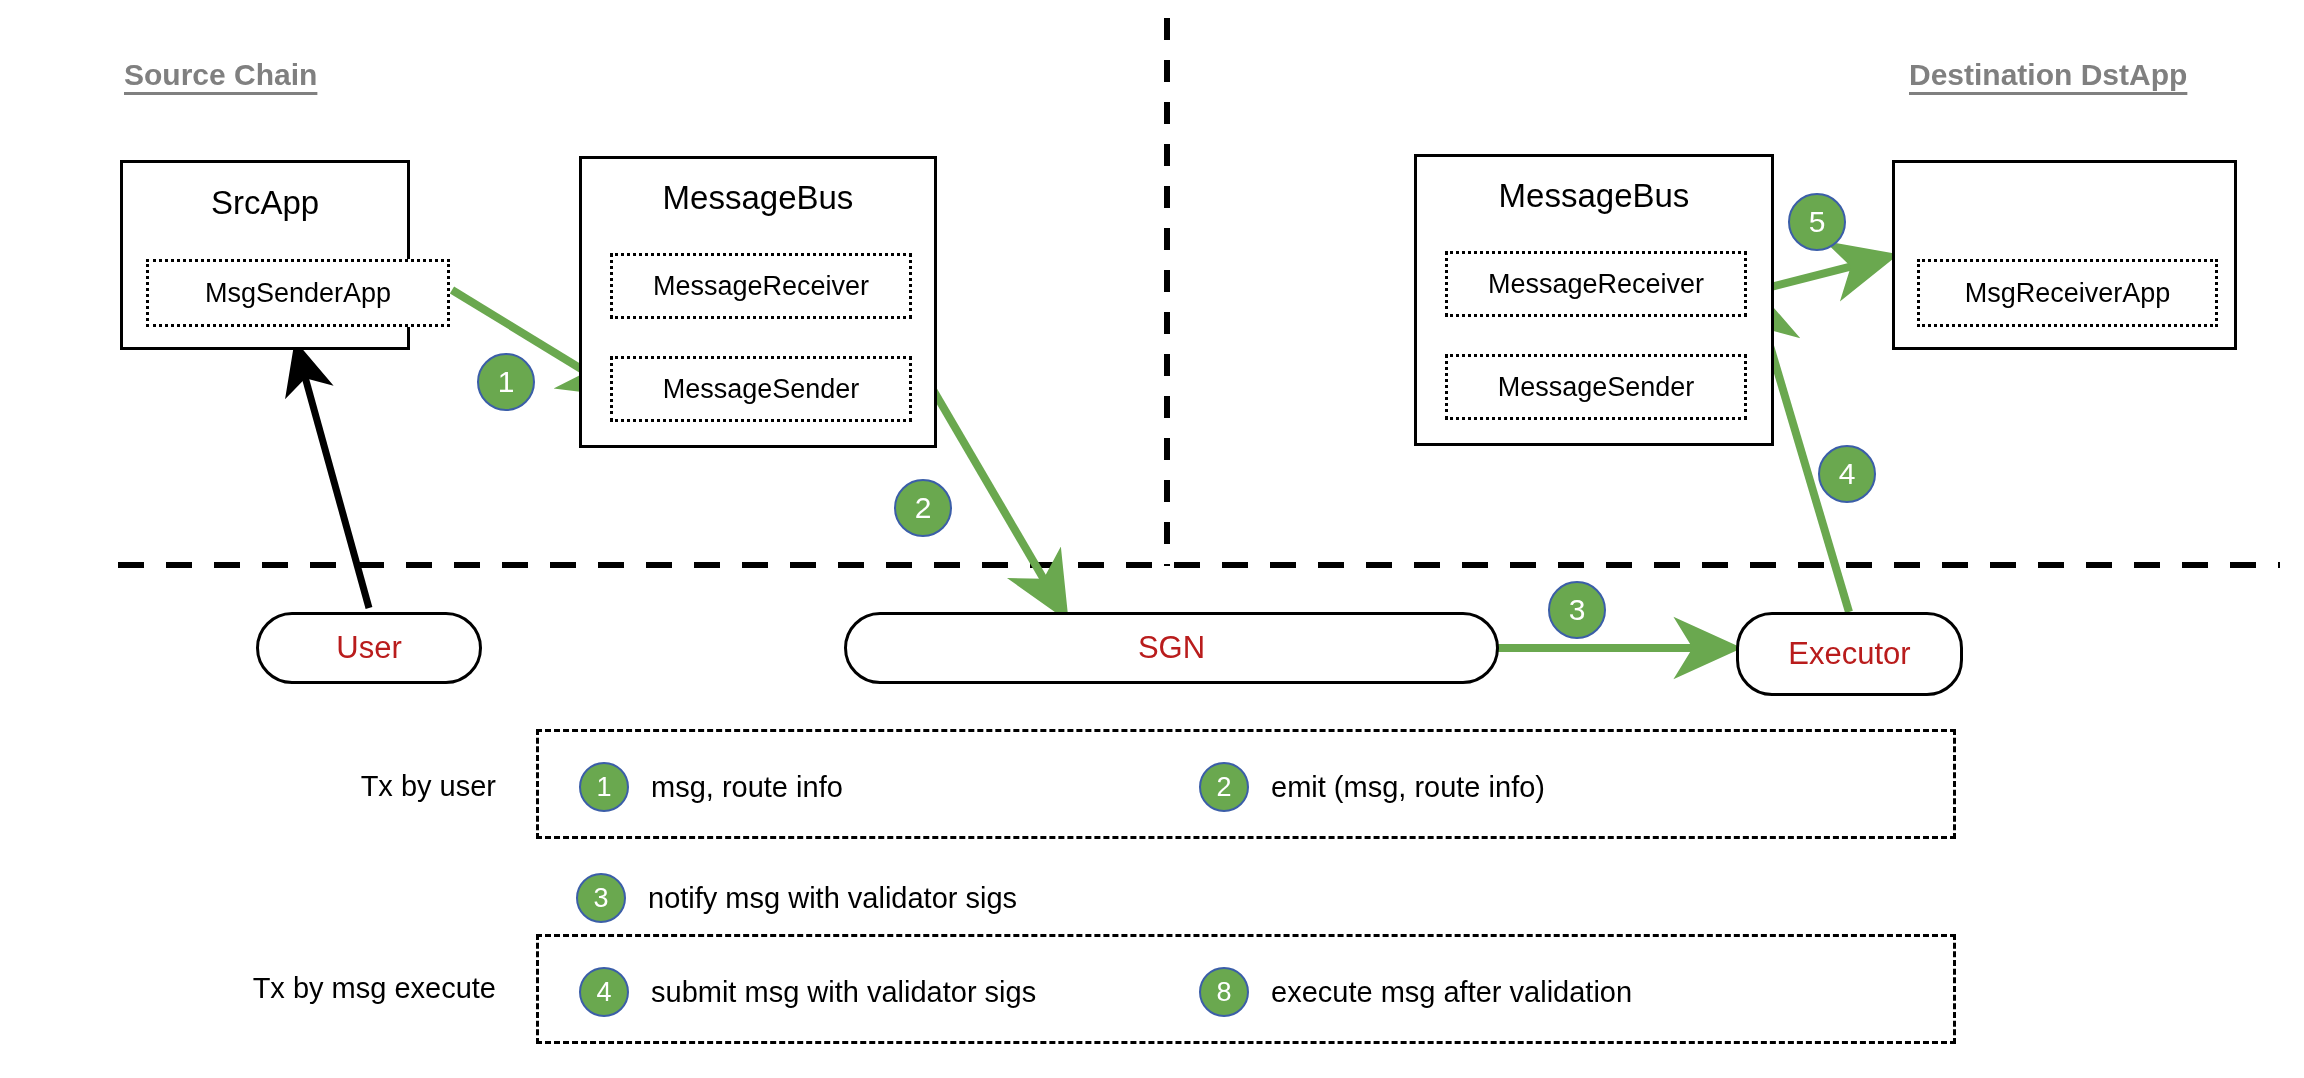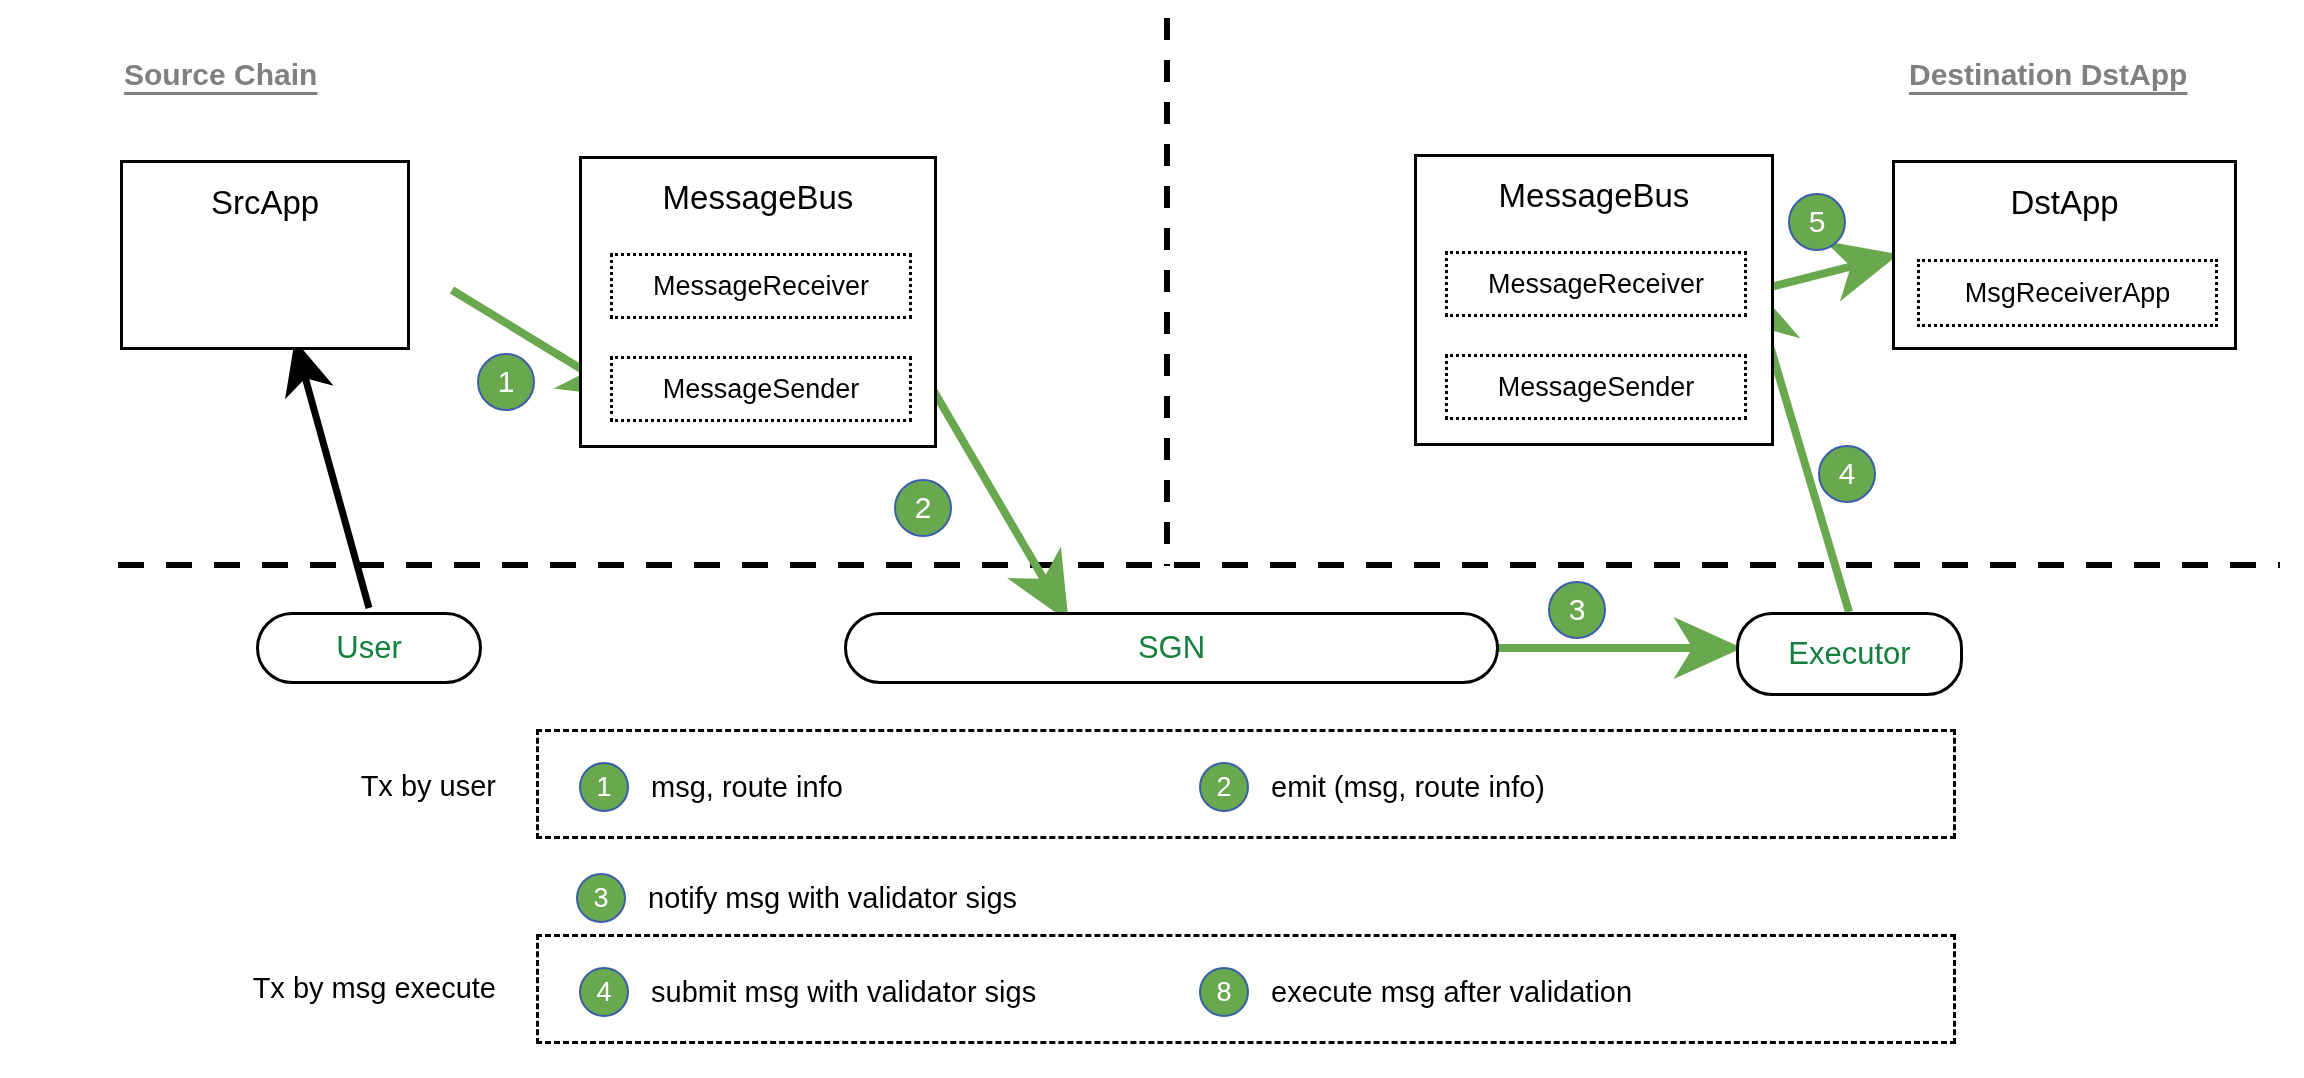--- a/index.html
+++ b/index.html
@@ -10,21 +10,21 @@
 
   .chain-title{position:absolute;font-weight:bold;font-size:30px;color:#808080;
       text-decoration:underline;text-underline-offset:7px;white-space:nowrap;}
 
   .solid-box{position:absolute;border:3px solid #000;background:#fff;box-sizing:border-box;}
   .box-title{position:absolute;left:0;width:100%;text-align:center;font-size:33px;color:#000;}
   .dotted-box{position:absolute;border:3px dotted #000;background:#fff;box-sizing:border-box;
       display:flex;align-items:center;justify-content:center;font-size:27px;color:#000;}
 
   .pill{position:absolute;border:3px solid #000;background:#fff;box-sizing:border-box;
-      display:flex;align-items:center;justify-content:center;font-size:31px;color:#15803d;}
+      display:flex;align-items:center;justify-content:center;font-size:31px;color:#b91c1c;}
 
   .badge{position:absolute;width:58px;height:58px;border-radius:50%;
       background:#6aa84f;border:2px solid #3b5ea8;box-sizing:border-box;
       display:flex;align-items:center;justify-content:center;
       color:#ffffff;font-size:30px;line-height:1;}
 
   .legend-box{position:absolute;box-sizing:border-box;
       border:3px dashed #000;}
   .legend-label{position:absolute;font-size:29px;color:#000;white-space:nowrap;text-align:right;}
   .legend-item{position:absolute;display:flex;align-items:center;}
@@ -63,36 +63,36 @@
     <line x1="1813" y1="612" x2="1718" y2="292" stroke="#6aa84f" stroke-width="8" marker-end="url(#greenArrow)"></line>
 
     <line x1="1711" y1="293" x2="1852" y2="257" stroke="#6aa84f" stroke-width="8" marker-end="url(#greenArrow)"></line>
   </svg>
 
   <div class="chain-title" style="left:88px;top:58px;">Source Chain</div>
   <div class="chain-title" style="left:1873px;top:58px;">Destination DstApp</div>
 
   <div class="solid-box" style="left:84px;top:160px;width:290px;height:190px;">
     <div class="box-title" style="top:21px;">SrcApp</div>
+    <div class="dotted-box" style="left:23px;top:96px;width:304px;height:68px;">MsgSenderApp</div>
   </div>
 
   <div class="solid-box" style="left:543px;top:156px;width:358px;height:292px;">
     <div class="box-title" style="top:20px;">MessageBus</div>
     <div class="dotted-box" style="left:28px;top:94px;width:302px;height:66px;">MessageReceiver</div>
     <div class="dotted-box" style="left:28px;top:197px;width:302px;height:66px;">MessageSender</div>
   </div>
 
   <div class="solid-box" style="left:1378px;top:154px;width:360px;height:292px;">
     <div class="box-title" style="top:20px;">MessageBus</div>
     <div class="dotted-box" style="left:28px;top:94px;width:302px;height:66px;">MessageReceiver</div>
     <div class="dotted-box" style="left:28px;top:197px;width:302px;height:66px;">MessageSender</div>
   </div>
 
   <div class="solid-box" style="left:1856px;top:160px;width:345px;height:190px;">
-    <div class="box-title" style="top:21px;">DstApp</div>
     <div class="dotted-box" style="left:22px;top:96px;width:301px;height:68px;">MsgReceiverApp</div>
   </div>
 
   <div class="pill" style="left:220px;top:612px;width:226px;height:72px;border-radius:36px;">User</div>
 
   <div class="pill" style="left:808px;top:612px;width:655px;height:72px;border-radius:36px;">SGN</div>
 
   <div class="pill" style="left:1700px;top:612px;width:227px;height:84px;border-radius:36px;">Executor</div>
 
   <div class="badge" style="left:441px;top:353px;">1</div>

